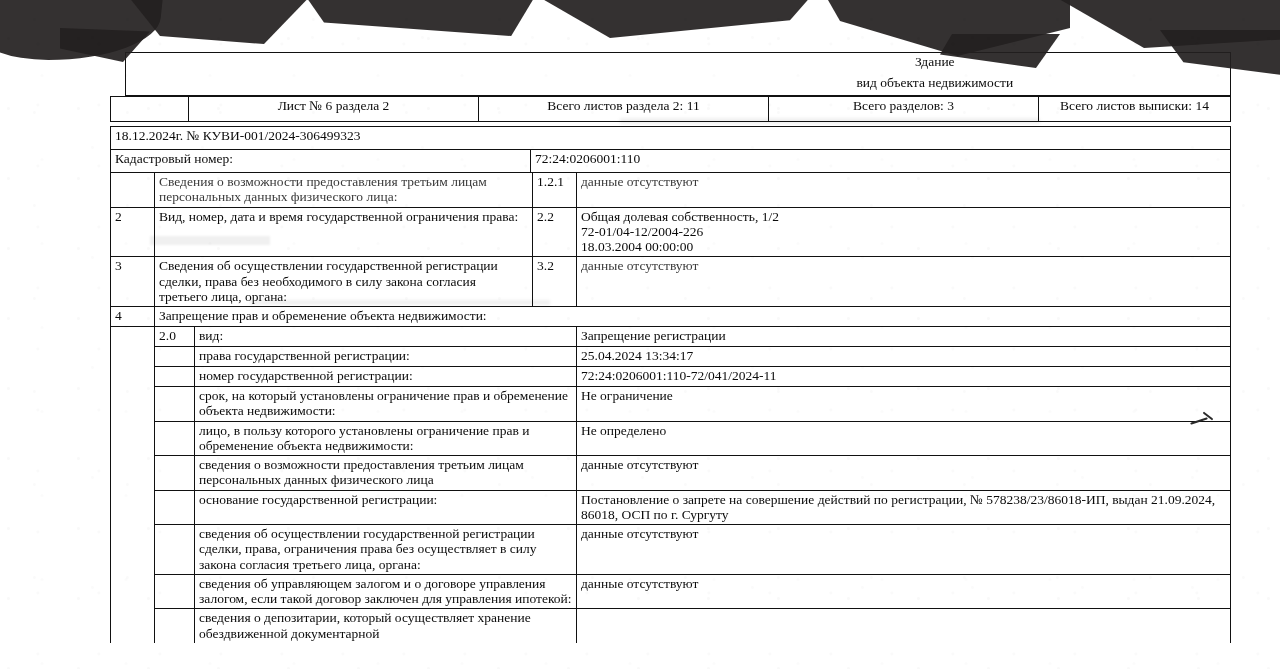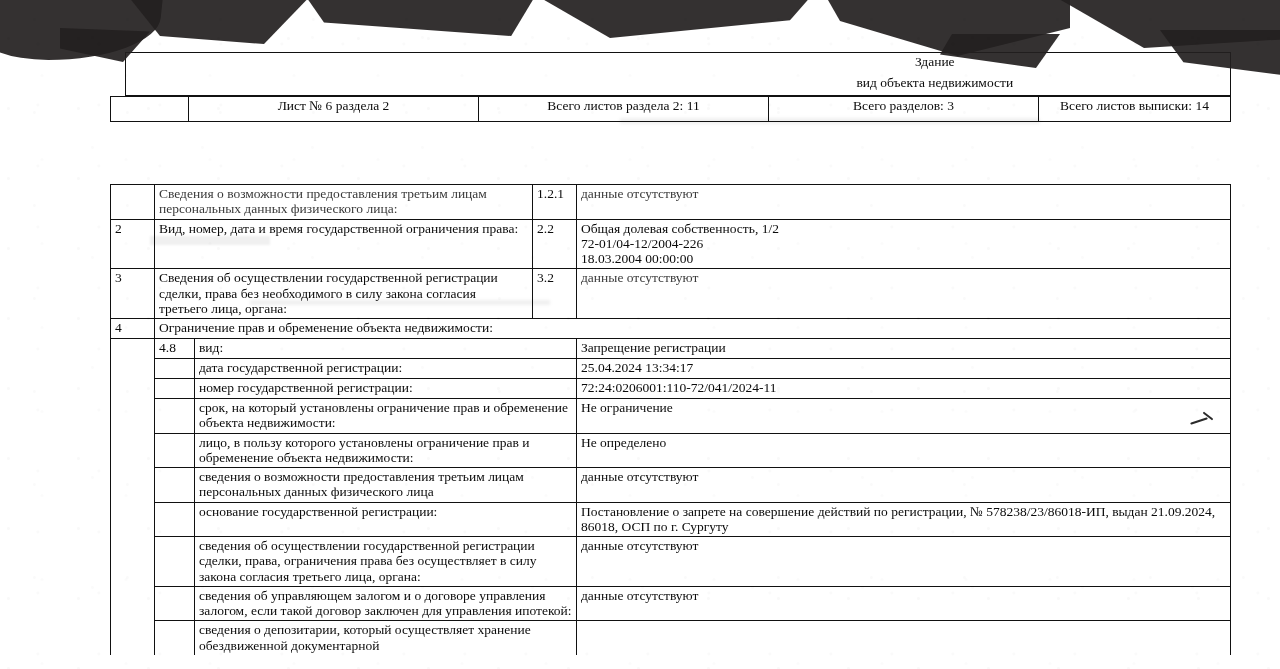--- a/index.html
+++ b/index.html
@@ -113,21 +113,21 @@
   .meta {
     left: 110px;
     top: 126px;
     width: 1120px;
   }
   .meta td { height: 19px; }
 
   
   .body {
     left: 110px;
-    top: 184px;
+    top: 172px;
     width: 1120px;
   }
   .body td { height: 16px; }
   .fade { color: #3a3a3a; }
 
   
   .pencil {
     position: absolute;
     left: 1190px; top: 413px;
     width: 26px; height: 12px;
@@ -189,20 +189,35 @@
         <tr class="tall">
       <td style="height:21px"></td>
       <td class="c">Лист № 6 раздела 2</td>
       <td class="c">Всего листов раздела 2: 11</td>
       <td class="c">Всего разделов: 3</td>
       <td class="c">Всего листов выписки: 14</td>
     </tr>
   </tbody>
     </table>
 
+  <table class="doc meta">
+    <colgroup>
+      <col style="width:420px">
+      <col style="width:700px">
+    </colgroup>
+    <tbody>
+        <tr>
+      <td colspan="2">18.12.2024г. № КУВИ-001/2024-306499323</td>
+    </tr>
+    <tr>
+      <td>Кадастровый номер:</td>
+      <td>72:24:0206001:110</td>
+    </tr>
+  </tbody>
+    </table>
 
   <table class="doc body">
     <colgroup>
       <col style="width:44px">
       <col style="width:40px">
       <col style="width:338px">
       <col style="width:44px">
       <col style="width:654px">
     </colgroup>
 
@@ -225,32 +240,32 @@
 
     <tr>
       <td>3</td>
       <td colspan="2">Сведения об осуществлении государственной регистрации сделки, права без необходимого в силу закона согласия третьего лица, органа:</td>
       <td>3.2</td>
       <td class="fade">данные отсутствуют</td>
     </tr>
 
     <tr>
       <td>4</td>
-      <td colspan="4">Ограничение прав и обременение объекта недвижимости:</td>
+      <td colspan="4">Запрещение прав и обременение объекта недвижимости:</td>
     </tr>
 
     <tr>
       <td rowspan="10" class="nb-b"></td>
-      <td>4.8</td>
+      <td>2.0</td>
       <td colspan="2">вид:</td>
       <td>Запрещение регистрации</td>
     </tr>
     <tr>
       <td></td>
-      <td colspan="2">дата государственной регистрации:</td>
+      <td colspan="2">права государственной регистрации:</td>
       <td>25.04.2024 13:34:17</td>
     </tr>
     <tr>
       <td></td>
       <td colspan="2">номер государственной регистрации:</td>
       <td>72:24:0206001:110-72/041/2024-11</td>
     </tr>
     <tr>
       <td></td>
       <td colspan="2">срок, на который установлены ограничение прав и обременение объекта недвижимости:</td>

